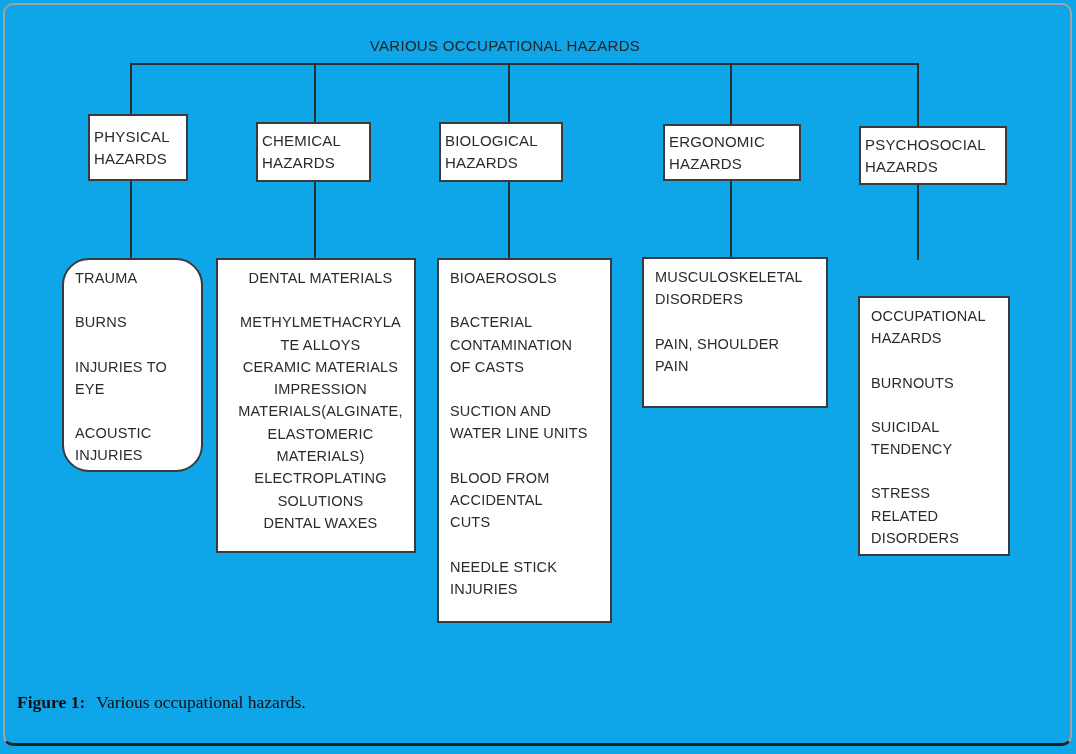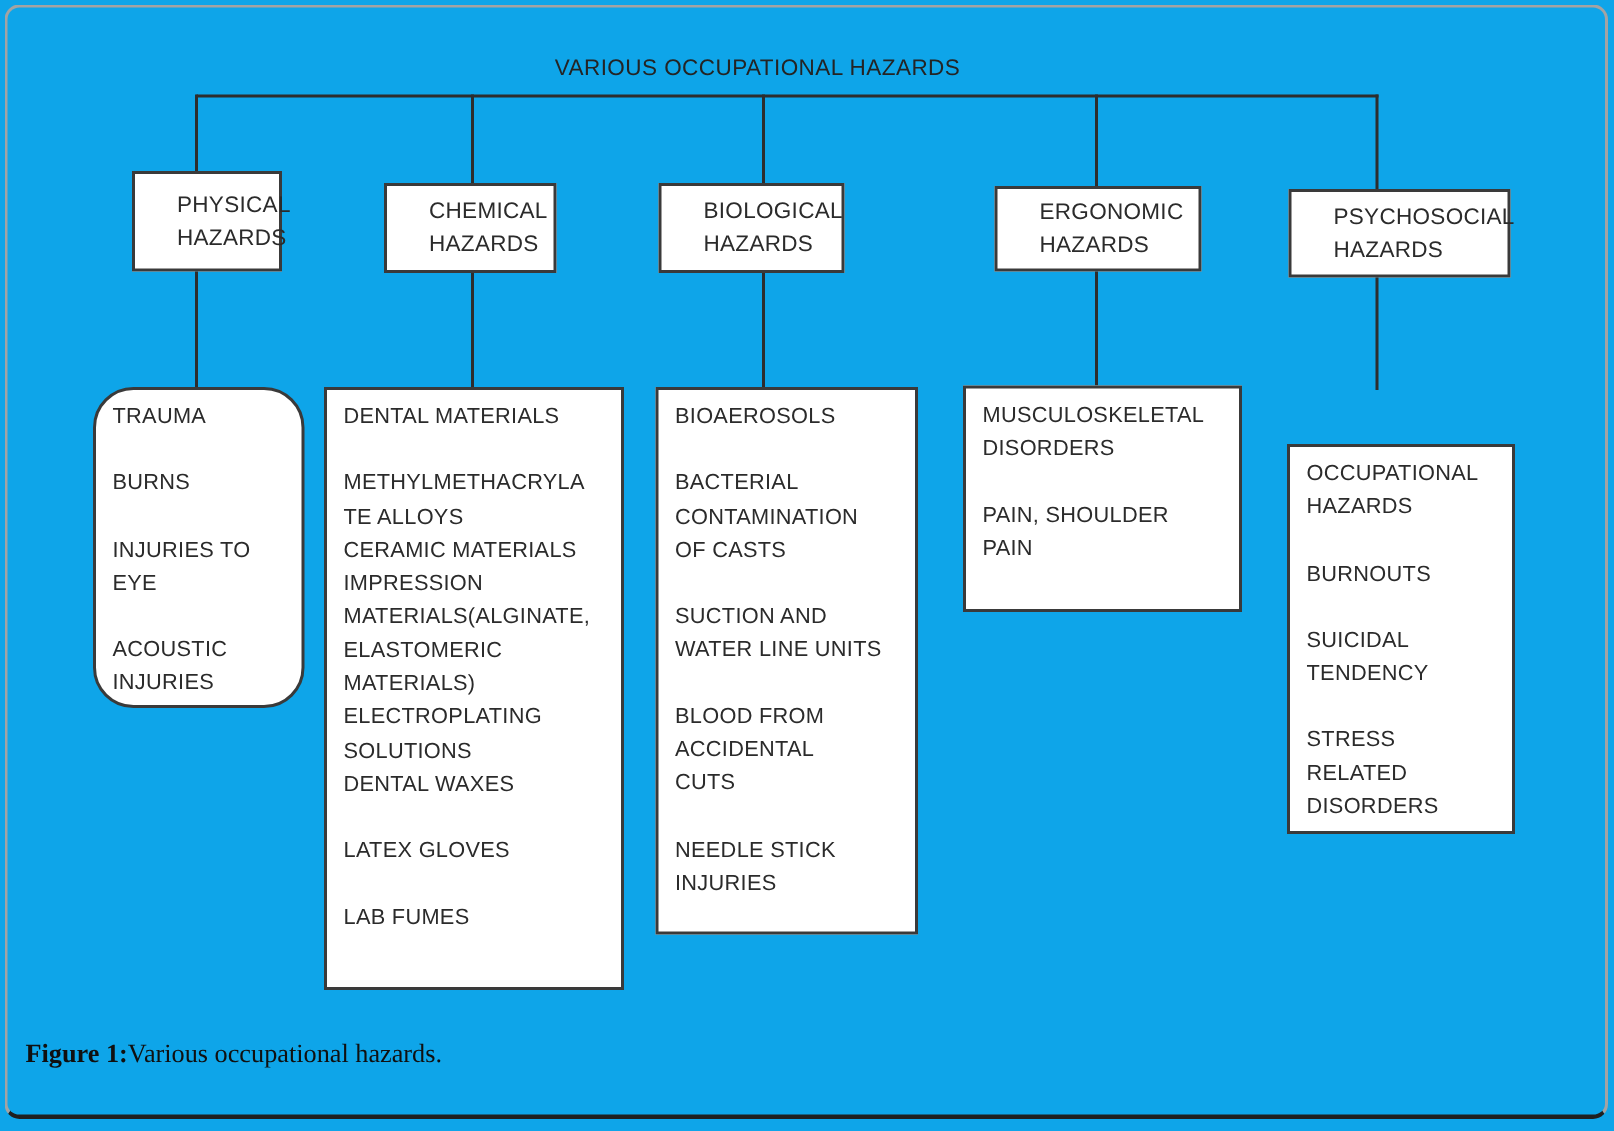--- a/index.html
+++ b/index.html
@@ -40,21 +40,21 @@
     width: 2px;
     background: #2d2d2d;
   }
   .hbox {
     position: absolute;
     border: 2px solid #3a3a3a;
     background: #ffffff;
     display: flex;
     flex-direction: column;
     justify-content: center;
-    padding-left: 28px;
+    padding-left: 4px;
     font-size: 15px;
     line-height: 22px;
     letter-spacing: 0.2px;
     color: #2b2b2b;
   }
   .dbox {
     position: absolute;
     border: 2px solid #3a3a3a;
     background: #ffffff;
     padding: 7px 2px 0 11px;
@@ -66,21 +66,21 @@
   }
   .para { margin-bottom: 22px; }
   .pline { white-space: nowrap; }
   .caption {
     position: absolute;
     left: 17px; top: 692px;
     font-family: "Liberation Serif", serif;
     font-size: 17.5px;
     color: #101010;
   }
-  .cap-label { font-weight: bold; margin-right: 0; }
+  .cap-label { font-weight: bold; margin-right: 11px; }
 </style>
 </head>
 <body>
 
 <div class="canvas" id="diagram">
   <div class="frame"></div>
   <div class="title">VARIOUS OCCUPATIONAL HAZARDS</div>
   <div class="hline"></div>
   <div class="caption">
     <span class="cap-label">Figure 1:</span><span>Various occupational hazards.</span>
@@ -106,21 +106,21 @@
         <div class="pline">ACOUSTIC</div>
         <div class="pline">INJURIES</div>
       </div>
     </div>
     <div class="vline" style="left: 314px; top: 63px; height: 59px;"></div>
     <div class="hbox" style="left: 256px; top: 122px; width: 115px; height: 60px;">
       <div class="">CHEMICAL</div>
       <div class="">HAZARDS</div>
     </div>
     <div class="vline" style="left: 314px; top: 182px; height: 76px;"></div>
-    <div class="dbox" style="left: 216px; top: 258px; width: 200px; height: 402px;">
+    <div class="dbox" style="left: 216px; top: 258px; width: 200px; height: 295px; text-align: center;">
       <div class="para">
         <div class="pline">DENTAL MATERIALS</div>
       </div>
       <div class="para">
         <div class="pline">METHYLMETHACRYLA</div>
         <div class="pline">TE ALLOYS</div>
         <div class="pline">CERAMIC MATERIALS</div>
         <div class="pline">IMPRESSION</div>
         <div class="pline">MATERIALS(ALGINATE,</div>
         <div class="pline">ELASTOMERIC</div>

